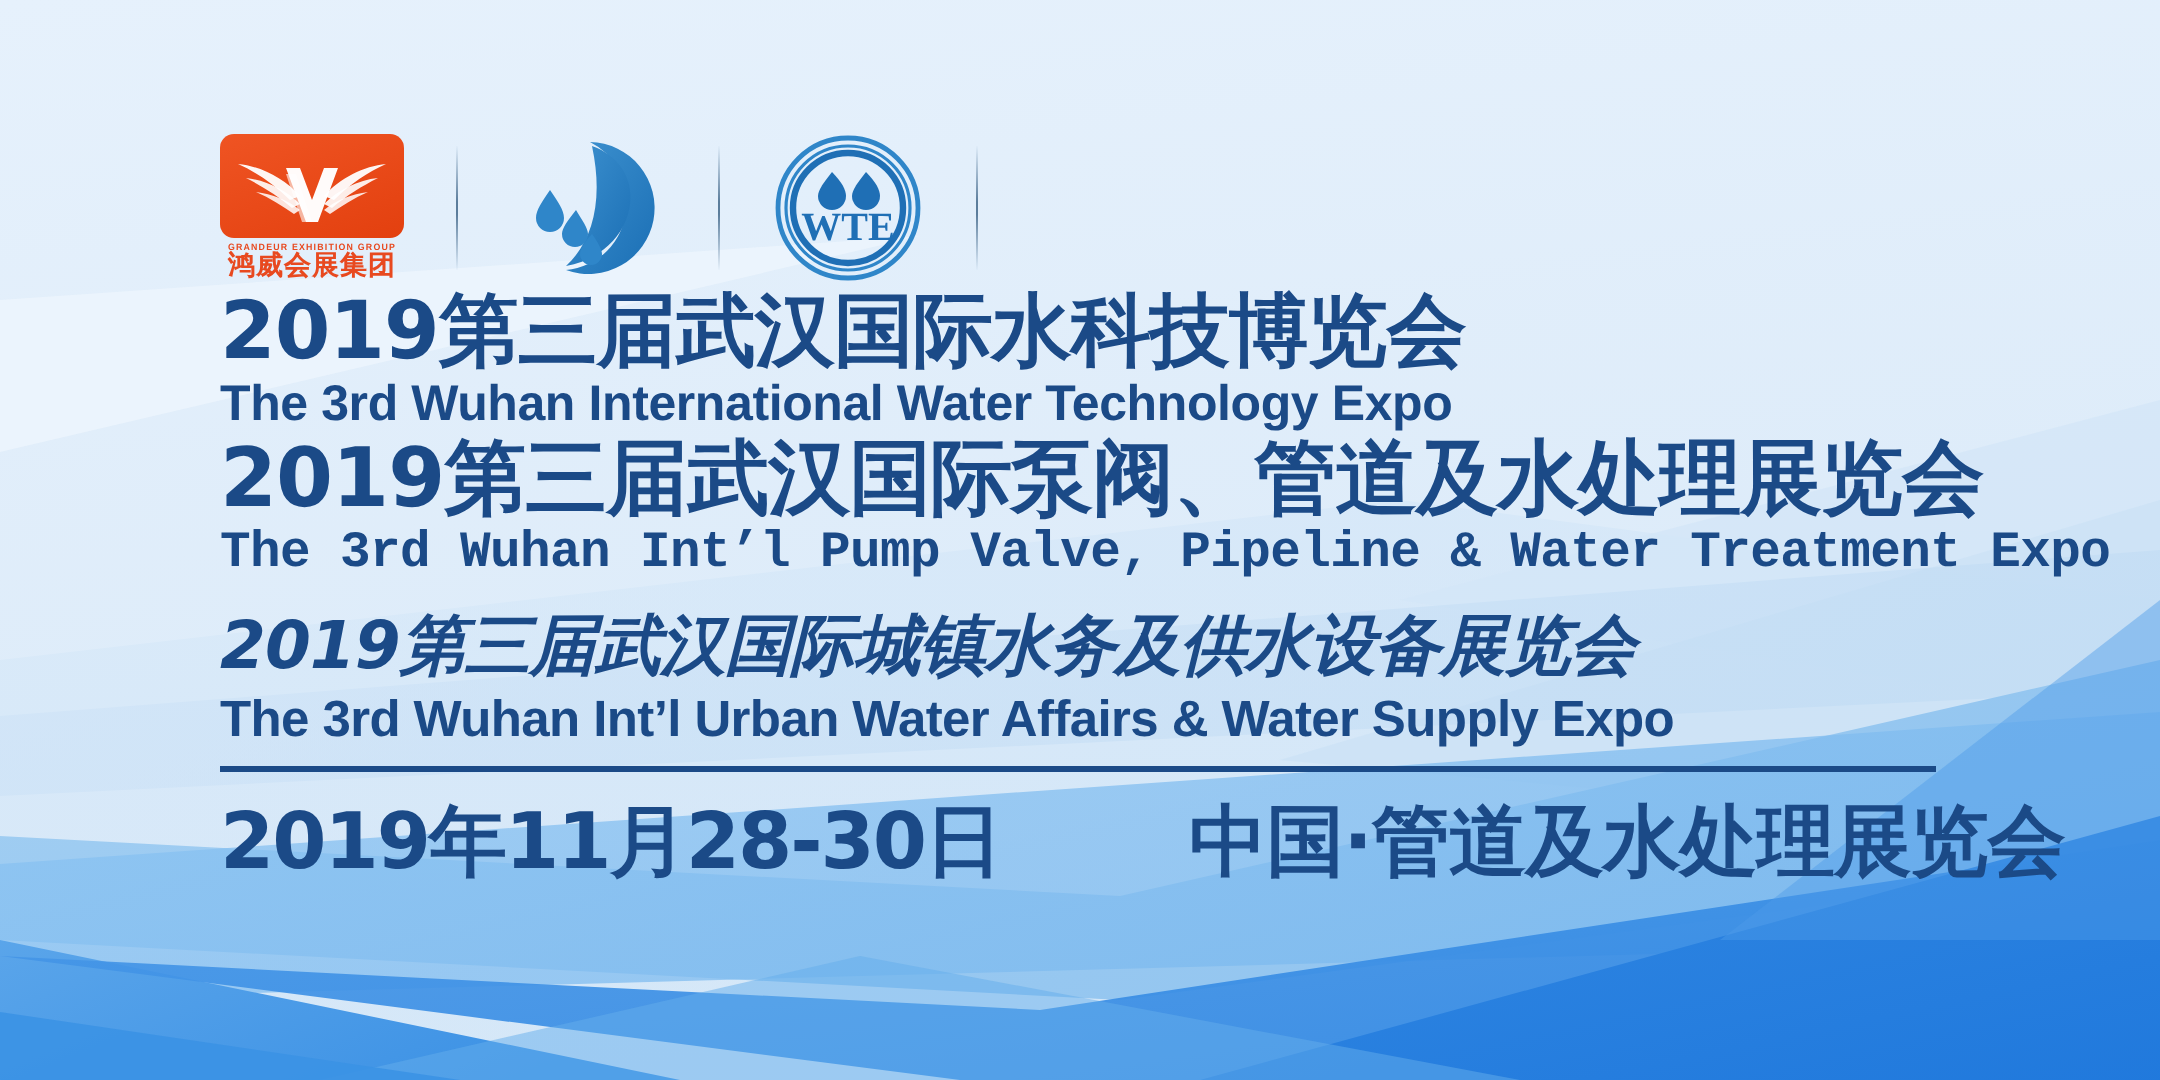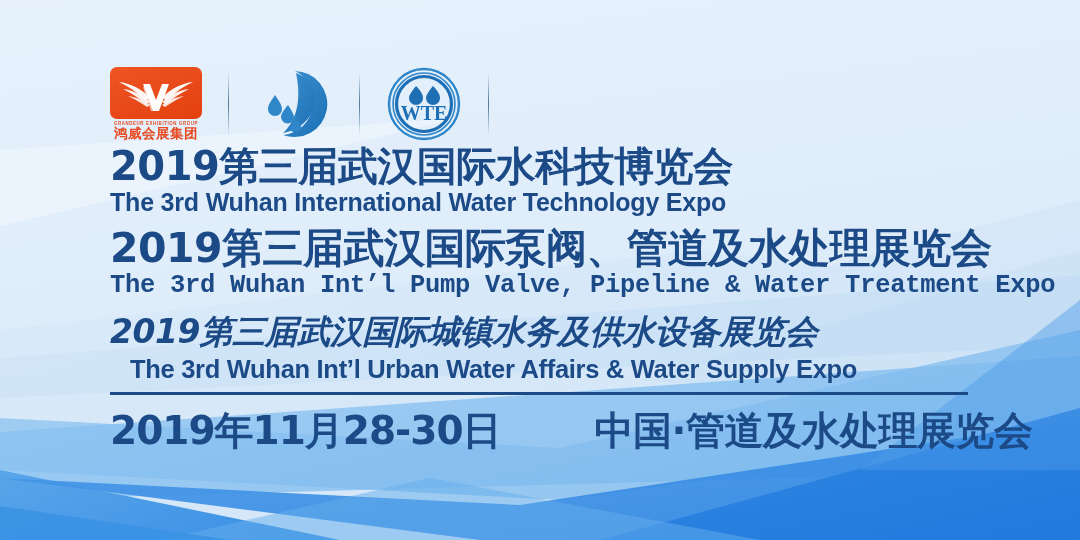--- a/index.html
+++ b/index.html
@@ -98,27 +98,27 @@
   }
   .hl-en {
     color: #1b4a87;
     font-weight: bold;
     font-family: "Liberation Sans", sans-serif;
     white-space: nowrap;
   }
   .row1 .hl-cn { font-size: 40px; line-height: 44px; }
   .row1 .hl-en { font-size: 25px; line-height: 29px; letter-spacing: -0.2px; }
 
-  .row2 { margin-top: 9px; }
+  .row2 { }
   .row2 .hl-cn { font-size: 41px; line-height: 45px; transform-origin: left center; }
   .row2 .hl-en { font-size: 25.5px; line-height: 30px; letter-spacing: -0.3px; font-family: Liberation Mono, monospace; }
 
   .row3 { margin-top: 8px; }
   .row3 .hl-cn { font-size: 33px; line-height: 45px; font-style: italic; }
-  .row3 .hl-en { font-size: 25.5px; line-height: 30px; letter-spacing: -0.3px; margin-left: 20px; }
+  .row3 .hl-en { font-size: 25.5px; line-height: 30px; letter-spacing: -0.3px; }
 
   .divider {
     margin-top: 8px;
     width: 858px;
     height: 3px;
     background: #1b4a87;
   }
 
   .footline {
     margin-top: 14px;

